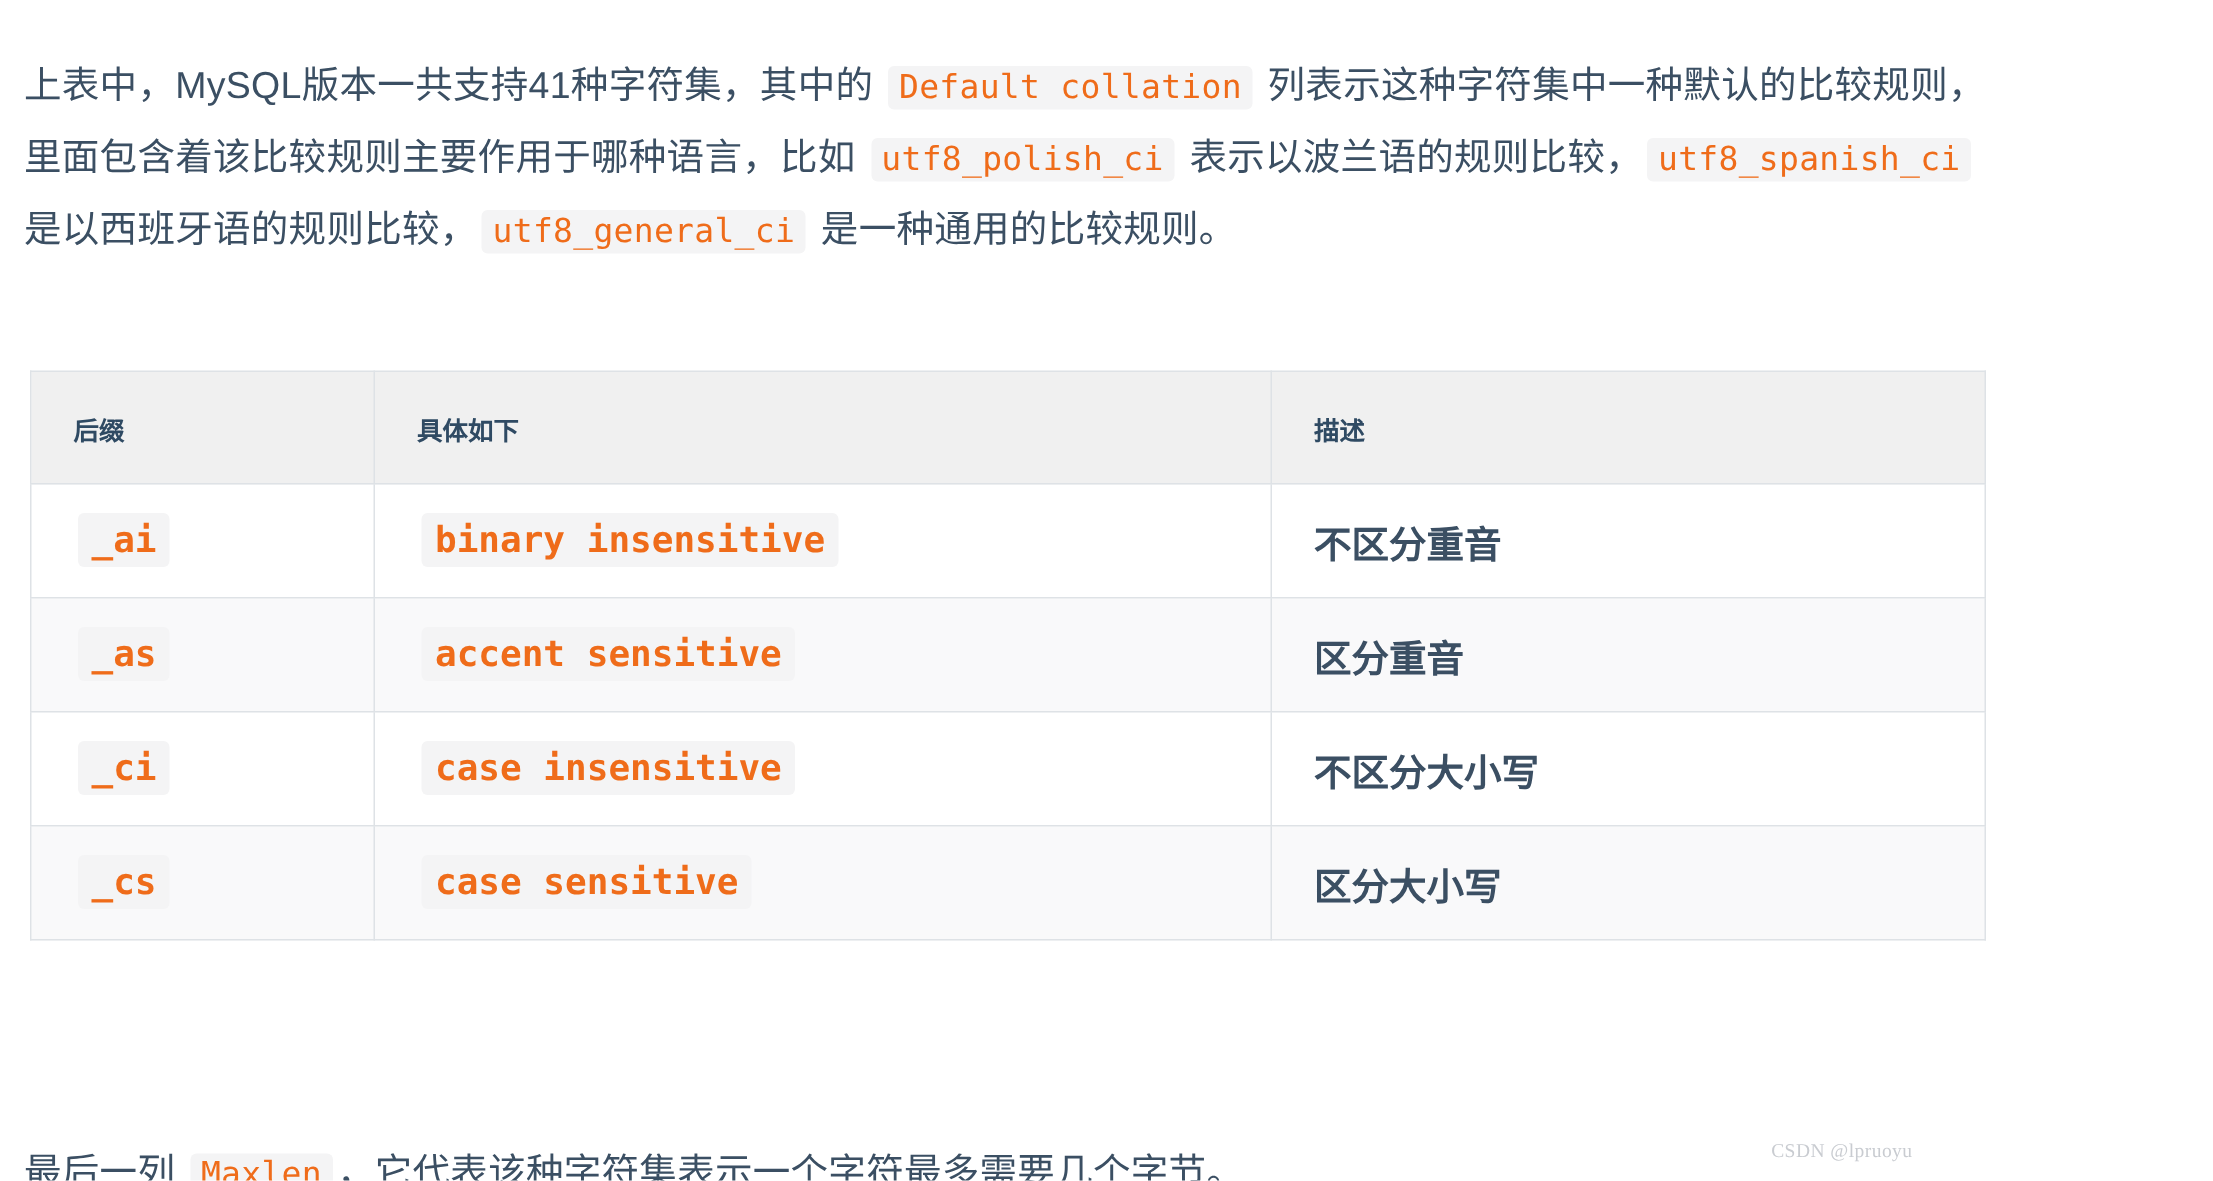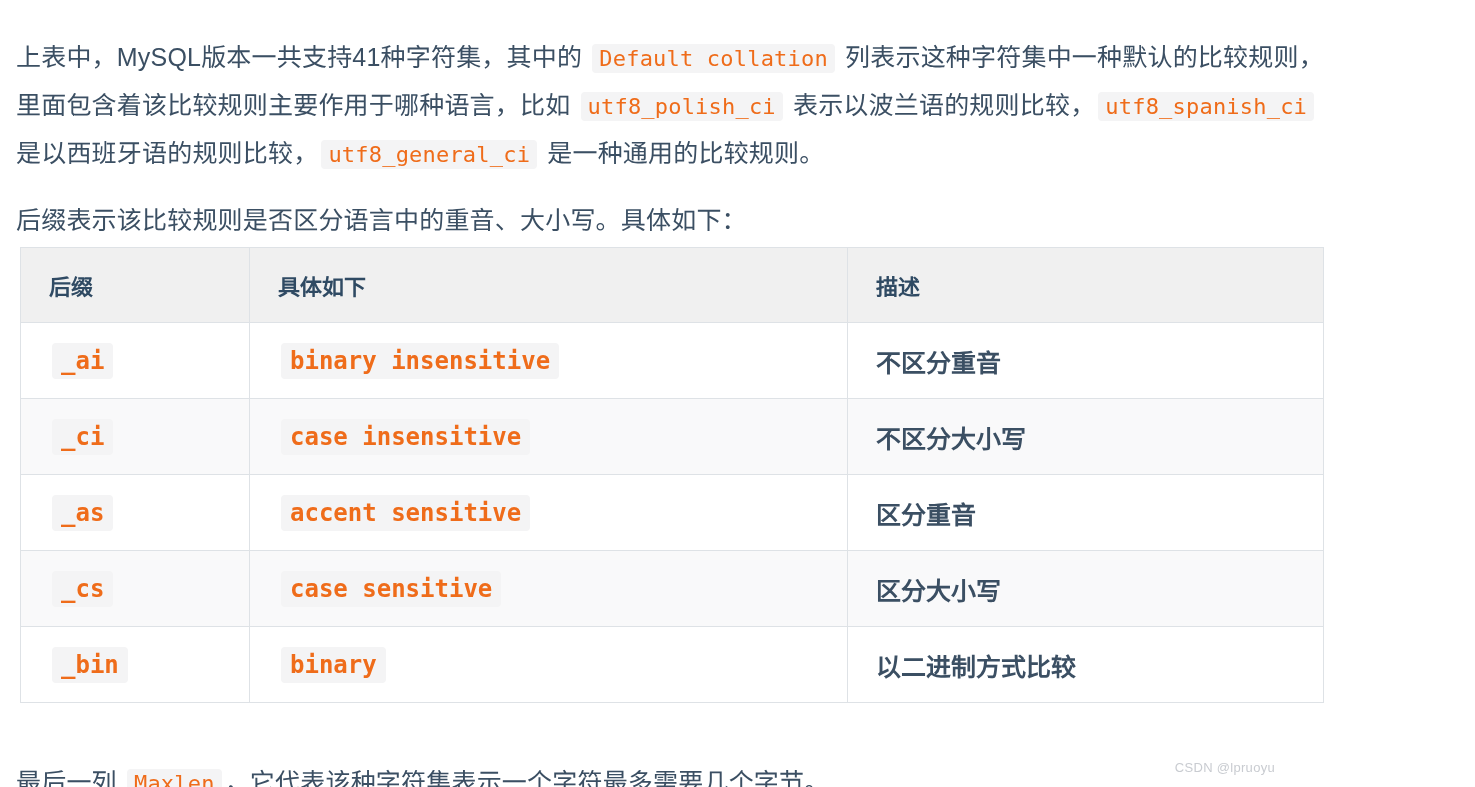--- a/index.html
+++ b/index.html
@@ -82,21 +82,21 @@
   table.suffix-table col.c1 { width: 229px; }
   table.suffix-table col.c2 { width: 598px; }
   table.suffix-table col.c3 { width: 476px; }
 
   table.suffix-table th {
     background: #f0f0f0;
     border: 1px solid #dee2e6;
     height: 74px;
     text-align: left;
     padding: 0 0 0 28px;
-    font-size: 22px;
+    font-size: 17px;
     font-weight: bold;
     color: #2f4a63;
     vertical-align: middle;
   }
 
   table.suffix-table td {
     border: 1px solid #dee2e6;
     height: 75px;
     padding: 0 0 0 28px;
     vertical-align: middle;
@@ -124,33 +124,32 @@
     font-size: 25px;
   }
 
   
   .watermark {
     position: absolute;
     right: 16px;
     bottom: 12px;
     font-size: 13px;
     color: #c9ccd1;
-    font-family: Liberation Sans, sans-serif;
+    font-family: Liberation Serif, serif;
     letter-spacing: 0.3px;
     user-select: none;
   }
 </style>
 </head>
 <body>
 
 <div class="page">
 
   <p class="para p1"><span>上表中，MySQL版本一共支持41种字符集，其中的 </span><span class="code">Default collation</span><span> 列表示这种字符集中一种默认的比较规则，里面包含着该比较规则主要作用于哪种语言，比如 </span><span class="code">utf8_polish_ci</span><span> 表示以波兰语的规则比较，</span><span class="code">utf8_spanish_ci</span><span> 是以西班牙语的规则比较，</span><span class="code">utf8_general_ci</span><span> 是一种通用的比较规则。</span></p>
 
-  <p class="para p2">后缀表示该比较规则是否区分语言中的重音、大小写。具体如下：</p>
 
   <div class="tbl-wrap">
     <table class="suffix-table">
       <colgroup>
         <col class="c1">
           <col class="c2">
           <col class="c3">
       </colgroup>
       <thead>
         <tr>
@@ -159,38 +158,33 @@
           <th>描述</th>
         </tr>
       </thead>
       <tbody>
         <tr>
           <td class="cell-code"><span class="code">_ai</span></td>
           <td class="cell-code"><span class="code">binary insensitive</span></td>
           <td class="cell-desc">不区分重音</td>
         </tr>
         <tr>
+          <td class="cell-code"><span class="code">_as</span></td>
+          <td class="cell-code"><span class="code">accent sensitive</span></td>
+          <td class="cell-desc">区分重音</td>
+        </tr>
+        <tr>
           <td class="cell-code"><span class="code">_ci</span></td>
           <td class="cell-code"><span class="code">case insensitive</span></td>
           <td class="cell-desc">不区分大小写</td>
         </tr>
         <tr>
-          <td class="cell-code"><span class="code">_as</span></td>
-          <td class="cell-code"><span class="code">accent sensitive</span></td>
-          <td class="cell-desc">区分重音</td>
-        </tr>
-        <tr>
           <td class="cell-code"><span class="code">_cs</span></td>
           <td class="cell-code"><span class="code">case sensitive</span></td>
           <td class="cell-desc">区分大小写</td>
-        </tr>
-        <tr>
-          <td class="cell-code"><span class="code">_bin</span></td>
-          <td class="cell-code"><span class="code">binary</span></td>
-          <td class="cell-desc">以二进制方式比较</td>
         </tr>
       </tbody>
     </table>
   </div>
 
   <p class="para p3"><span>最后一列 </span><span class="code">Maxlen</span><span>，它代表该种字符集表示一个字符最多需要几个字节。</span></p>
 
   <div class="watermark">CSDN @lpruoyu</div>
 
 </div>

